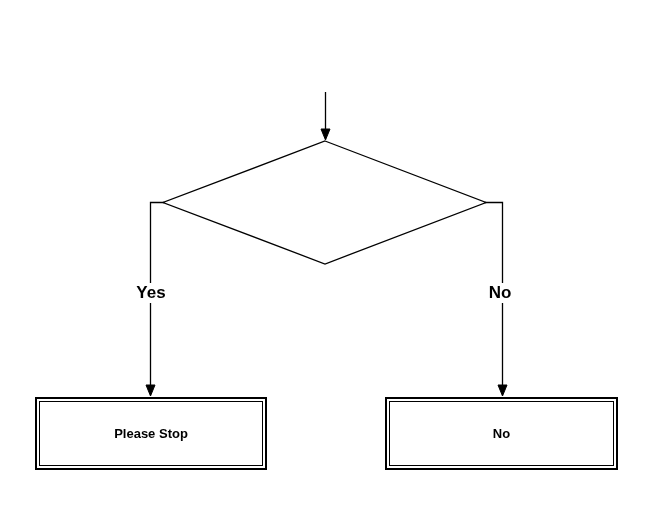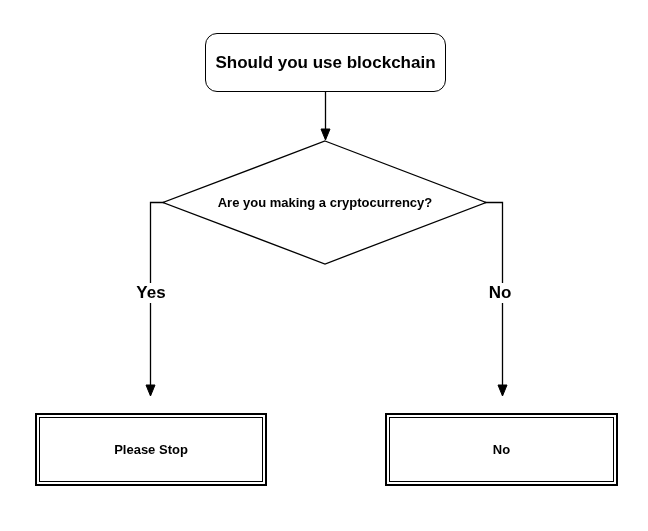--- a/index.html
+++ b/index.html
@@ -48,21 +48,20 @@
     background: #ffffff;
     padding: 0 3px;
     height: 20px;
   }
   .edge-label.yes { left: 131px; top: 283px; width: 40px; text-align: center; }
   .edge-label.no  { left: 480px; top: 283px; width: 40px; }
   .terminal {
     border: 2px solid #000000;
     background: #ffffff;
     padding: 2px;
-    margin-top: 16px;
   }
   .terminal.left  { left: 35px;  top: 397px; width: 232px; height: 73px; }
   .terminal.right { left: 385px; top: 397px; width: 233px; height: 73px; }
   .terminal-inner {
     box-sizing: border-box;
     border: 1px solid #000000;
     width: 100%; height: 100%;
     display: flex;
     align-items: center;
     justify-content: center;
@@ -83,25 +82,21 @@
     <line x1="325.5" y1="92" x2="325.5" y2="130" stroke="#000000" stroke-width="1.3"></line>
     <polygon points="325.5,140 321,129 330,129" fill="#000000" stroke="#000000" stroke-width="1"></polygon>
 
     <polyline points="164,202.5 150.5,202.5 150.5,385" fill="none" stroke="#000000" stroke-width="1.3"></polyline>
     <polygon points="150.5,396 146,385 155,385" fill="#000000" stroke="#000000" stroke-width="1"></polygon>
 
     <polyline points="485,202.5 502.5,202.5 502.5,385" fill="none" stroke="#000000" stroke-width="1.3"></polyline>
     <polygon points="502.5,396 498,385 507,385" fill="#000000" stroke="#000000" stroke-width="1"></polygon>
   </svg>
 
-  <div class="node start">
-    <span>Should you use blockchain</span>
-  </div>
 
-  <div class="decision-label">Are you making a cryptocurrency?</div>
 
   <div class="edge-label yes">Yes</div>
   <div class="edge-label no">No</div>
 
   <div class="terminal left">
     <div class="terminal-inner">
       <span>Please Stop</span>
     </div>
   </div>
 

